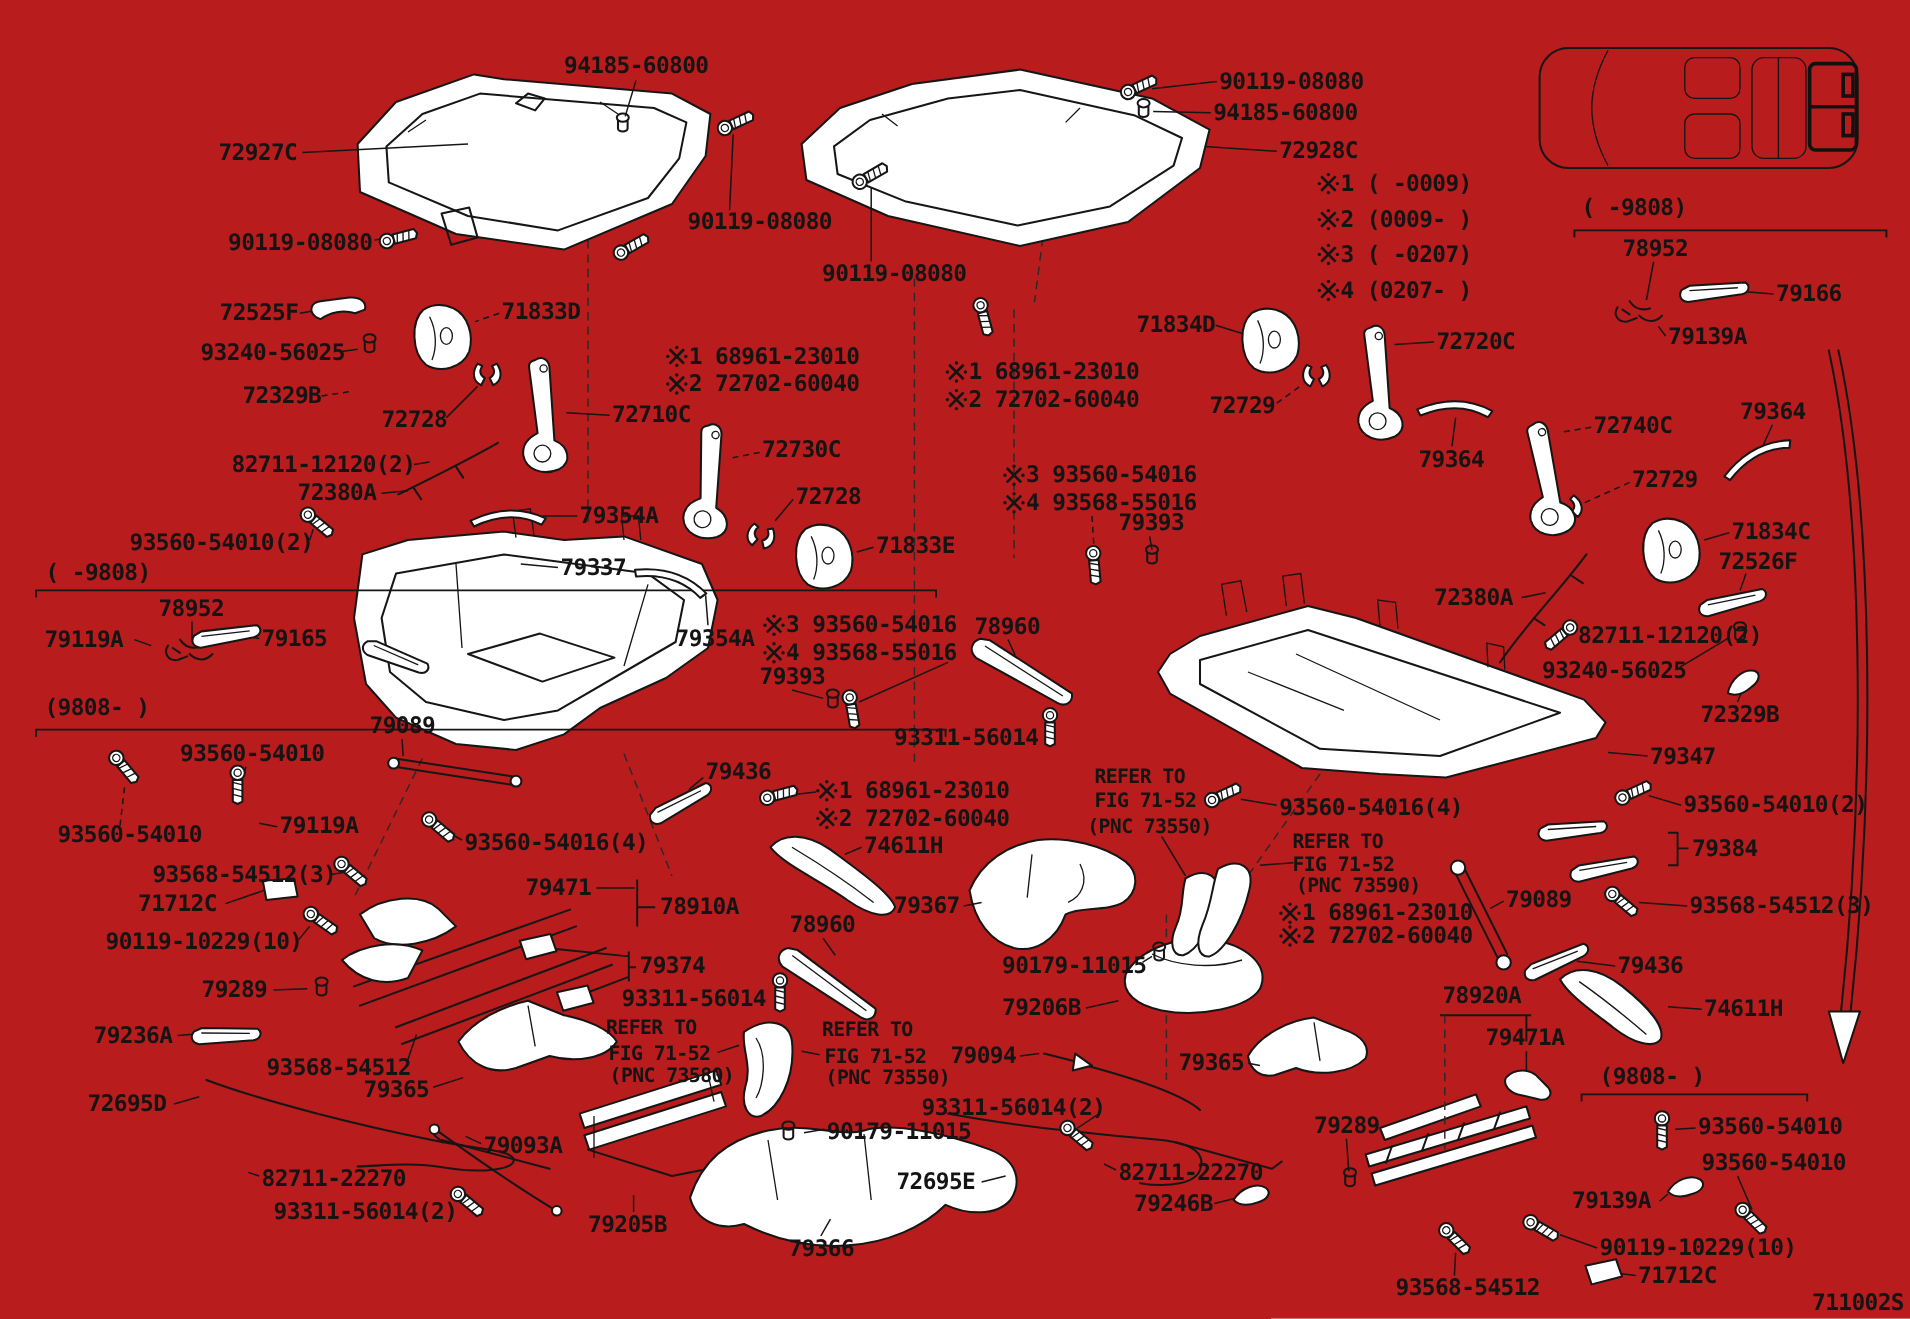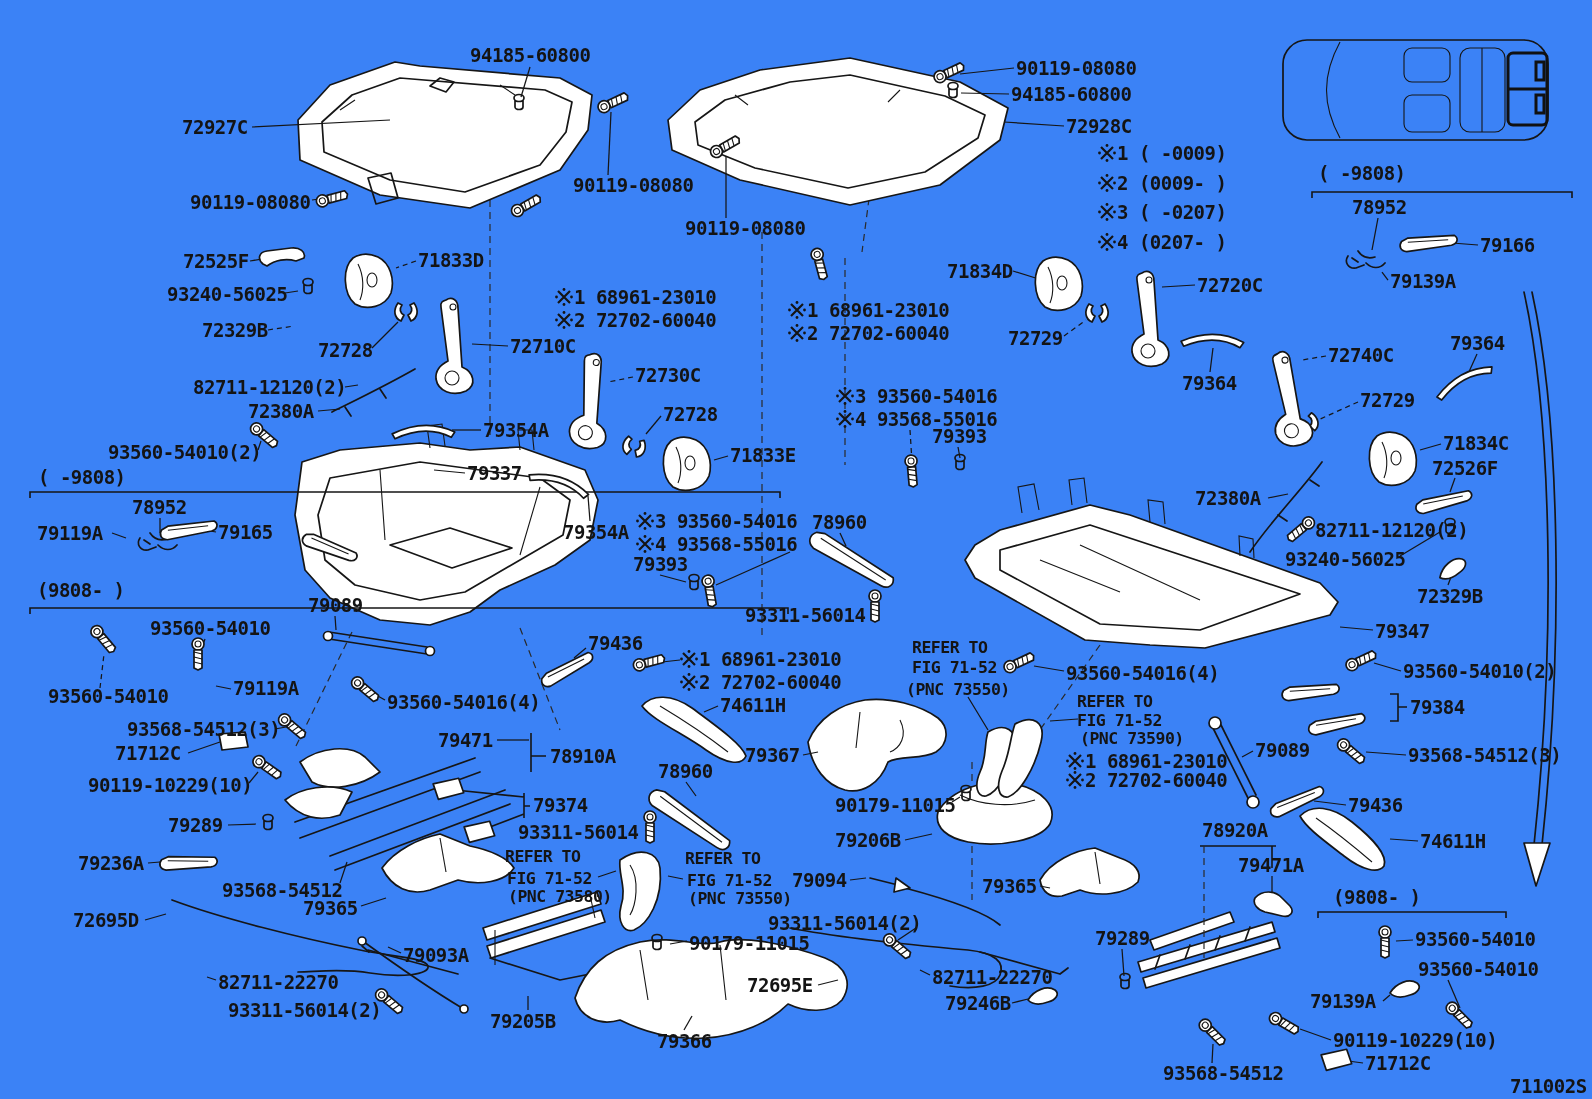--- a/index.html
+++ b/index.html
@@ -1,16 +1,16 @@
 <!DOCTYPE html>
 <html><head>
 <meta charset="utf-8">
 <style>
   html,body{margin:0;padding:0;background:#fff;}
-  .stage{position:relative;width:1592px;height:1099px;background:#3b82f6;overflow:hidden;}
+  .stage{position:relative;width:1592px;height:1099px;background:#b91c1c;overflow:hidden;}
   svg{display:block;}
   svg text{font-family:"DejaVu Sans Mono","Liberation Mono",monospace;font-weight:bold;fill:#141414;letter-spacing:-0.5px;}
   .outline{fill:none;stroke:#161616;stroke-width:1.7;stroke-linejoin:round;stroke-linecap:round;}
   .outlinef{fill:#ffffff;stroke:#161616;stroke-width:1.7;stroke-linejoin:round;}
   .thin{fill:none;stroke:#161616;stroke-width:1.1;}
   .dash{fill:none;stroke:#2a2a2a;stroke-width:1.2;stroke-dasharray:7 5;}
   .leader{stroke:#161616;stroke-width:1.25;fill:none;}
   .leader.d{stroke-dasharray:5 4;}
   .bracket{fill:none;stroke:#161616;stroke-width:1.6;}
 </style>

